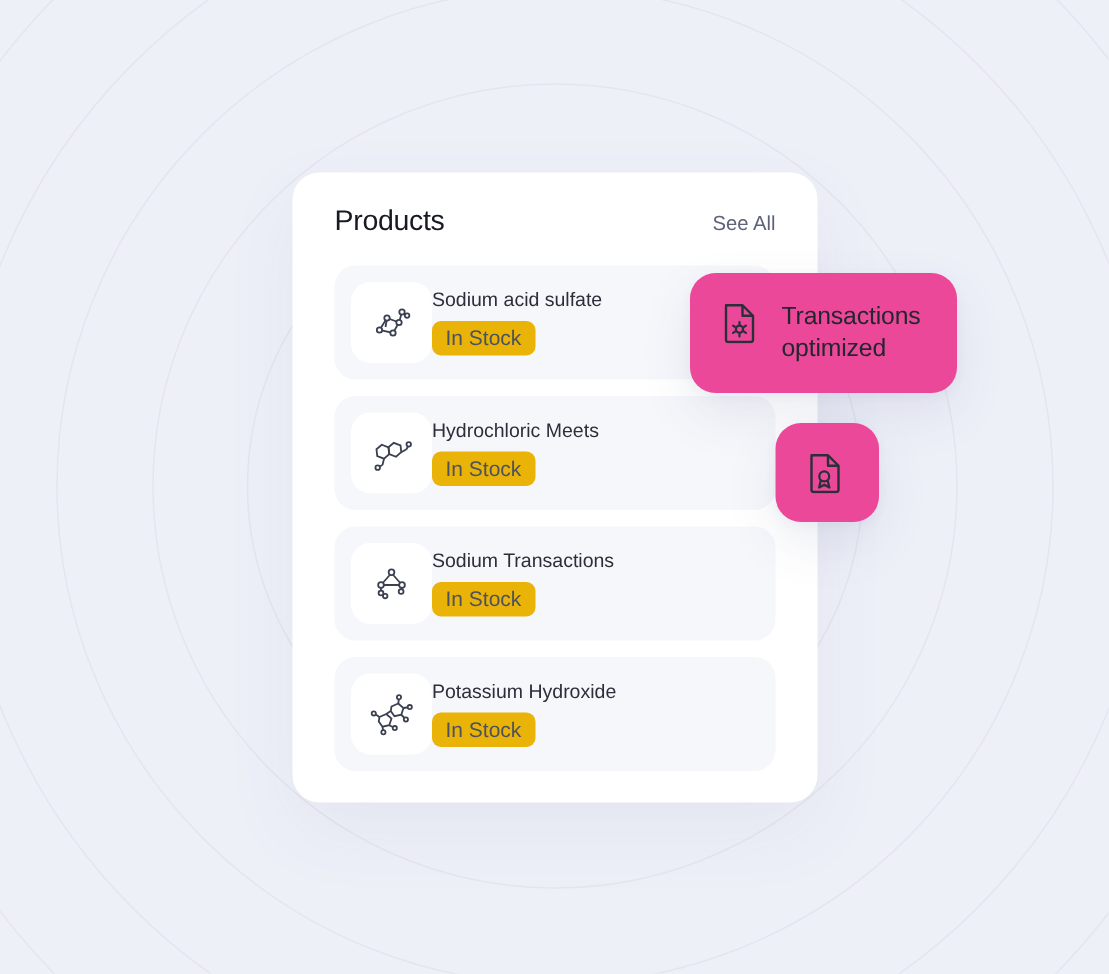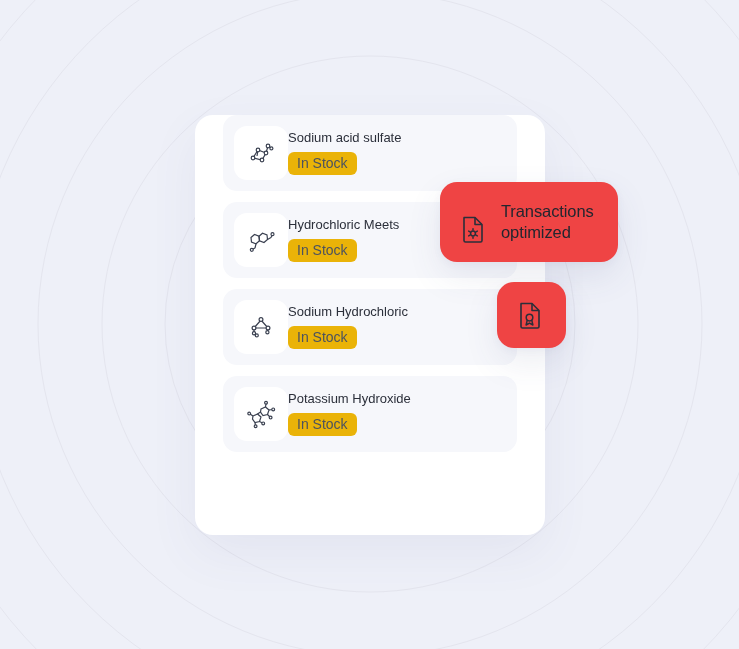--- a/index.html
+++ b/index.html
@@ -110,28 +110,29 @@
     color: #4c525f;
     background: #eab308;
     border-radius: 6px;
     padding: 4px 9px;
     line-height: 1.1;
   }
 
   
   .float-chip {
     position: absolute;
-    background: #ef4444;
+    background: #ec4899;
     border-radius: 17px;
     display: flex;
-    align-items: flex-end;
+    align-items: flex-start;
     gap: 16px;
     padding: 19px 24px 19px 21px;
     box-shadow: 0 14px 34px rgba(70, 80, 130, 0.10),
                 0 2px 8px rgba(70, 80, 130, 0.05);
+    margin-left: 20px;
   }
 
   .float-chip .chip-icon { flex: 0 0 auto; display: flex; }
 
   .float-chip .chip-label {
     font-size: 16.5px;
     color: #23262f;
     line-height: 1.28;
     white-space: pre-line;
     font-weight: 400;
@@ -151,20 +152,24 @@
       <circle cx="370" cy="324" r="268"></circle>
       <circle cx="370" cy="324" r="332"></circle>
       <circle cx="370" cy="324" r="398"></circle>
       <circle cx="370" cy="324" r="466"></circle>
       <circle cx="370" cy="324" r="536"></circle>
     </g>
 </svg>
 
 <section id="products-card">
 
+  <header id="card-header">
+    <h1 id="page-title">Products</h1>
+    <button id="see-all-link">See All</button>
+  </header>
 
   <div id="product-list">
       <div class="product-row">
         <div class="product-thumb">
           <svg width="32" height="32" viewBox="0 0 32 32" fill="none" xmlns="http://www.w3.org/2000/svg">
             <g stroke="#3a4050" stroke-width="1.2">
               <path d="M8 21 13 13 21 16 17 23Z" fill="none"></path>
               <path d="M21 16 23 9M23 9 26 11"></path>
               <path d="M13 13 12 19"></path>
               <circle cx="8" cy="21" r="1.8" fill="#fff"></circle>
@@ -209,21 +214,21 @@
               <circle cx="16" cy="8.5" r="1.9" fill="#fff"></circle>
               <circle cx="9" cy="17" r="1.9" fill="#fff"></circle>
               <circle cx="23" cy="17" r="1.9" fill="#fff"></circle>
               <circle cx="9" cy="22.3" r="1.6" fill="#fff"></circle>
               <circle cx="22.4" cy="21.3" r="1.6" fill="#fff"></circle>
               <circle cx="11.8" cy="24.4" r="1.5" fill="#fff"></circle>
             </g>
           </svg>
         </div>
         <div class="product-info">
-          <span class="product-name">Sodium Hydrochloric</span>
+          <span class="product-name">Sodium Transactions</span>
           <span class="stock-badge">In Stock</span>
         </div>
       </div>
       <div class="product-row">
         <div class="product-thumb">
           <svg width="34" height="34" viewBox="0 0 34 34" fill="none" xmlns="http://www.w3.org/2000/svg">
             <g stroke="#3a4050" stroke-width="1.2" fill="none">
               <path d="M17 12 21.5 10 25 13 23.5 17.5 19 18.5 16.5 15Z"></path>
               <path d="M9 19 13.5 17 17 20 15.5 24.5 11 25.5 8.5 22Z"></path>
               <path d="M16.5 15 13.5 17"></path>

